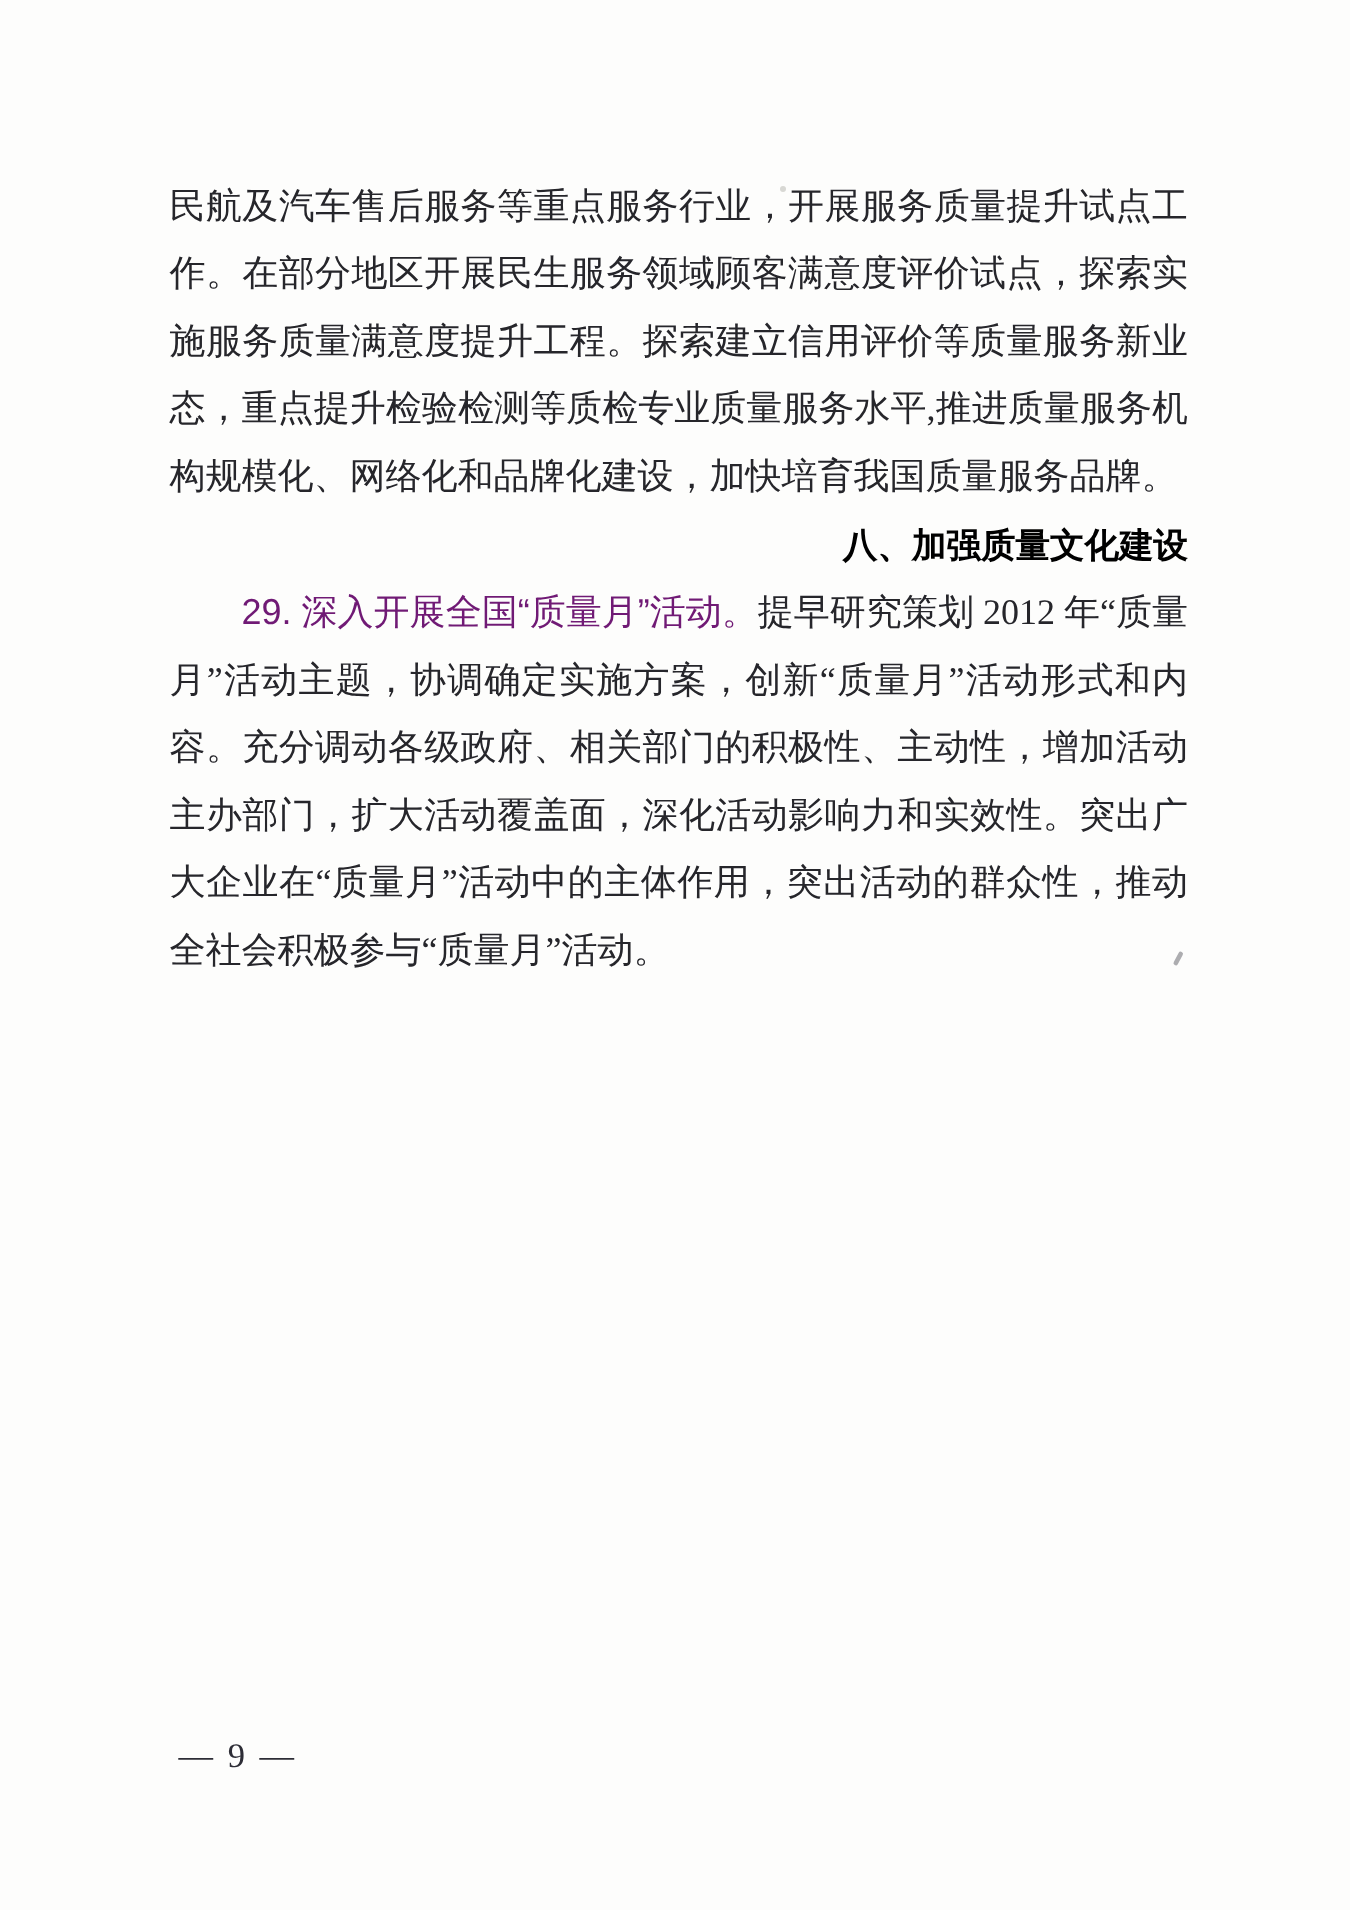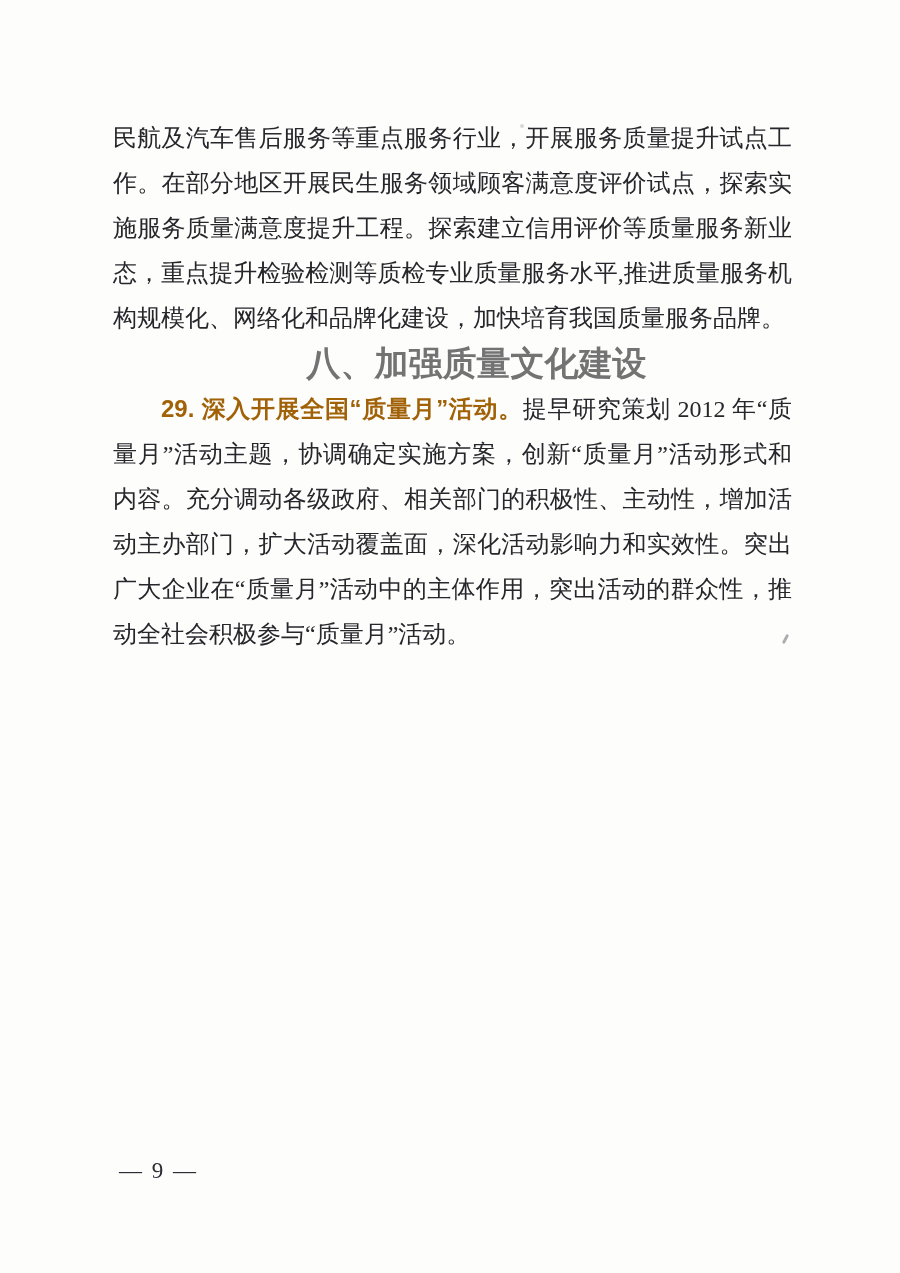--- a/index.html
+++ b/index.html
@@ -28,32 +28,32 @@
     text-justify: inter-ideograph;
   }
   .para {
     text-indent: 48px;
     margin: 0;
   }
   .para.no-indent {
     text-indent: 0;
   }
   .lead {
-    font-weight: 700;
+    font-weight: 400;
     font-family: "Liberation Sans", "DejaVu Sans", sans-serif;
-    color: #a16207;
+    color: #701a75;
   }
   .section-heading {
     font-weight: 700;
     font-family: "Liberation Sans", "DejaVu Sans", sans-serif;
-    font-size: 34px;
+    font-size: 23px;
     line-height: 45px;
     text-indent: 48px;
-    color: #737373;
-    text-align: center;
+    color: #000000;
+    text-align: right;
   }
   .page-footer {
     position: absolute;
     left: 119px;
     top: 1158px;
     font-size: 23px;
     line-height: 26px;
     letter-spacing: 2px;
     color: #2d2d36;
     font-family: "Liberation Serif", "DejaVu Serif", serif;

